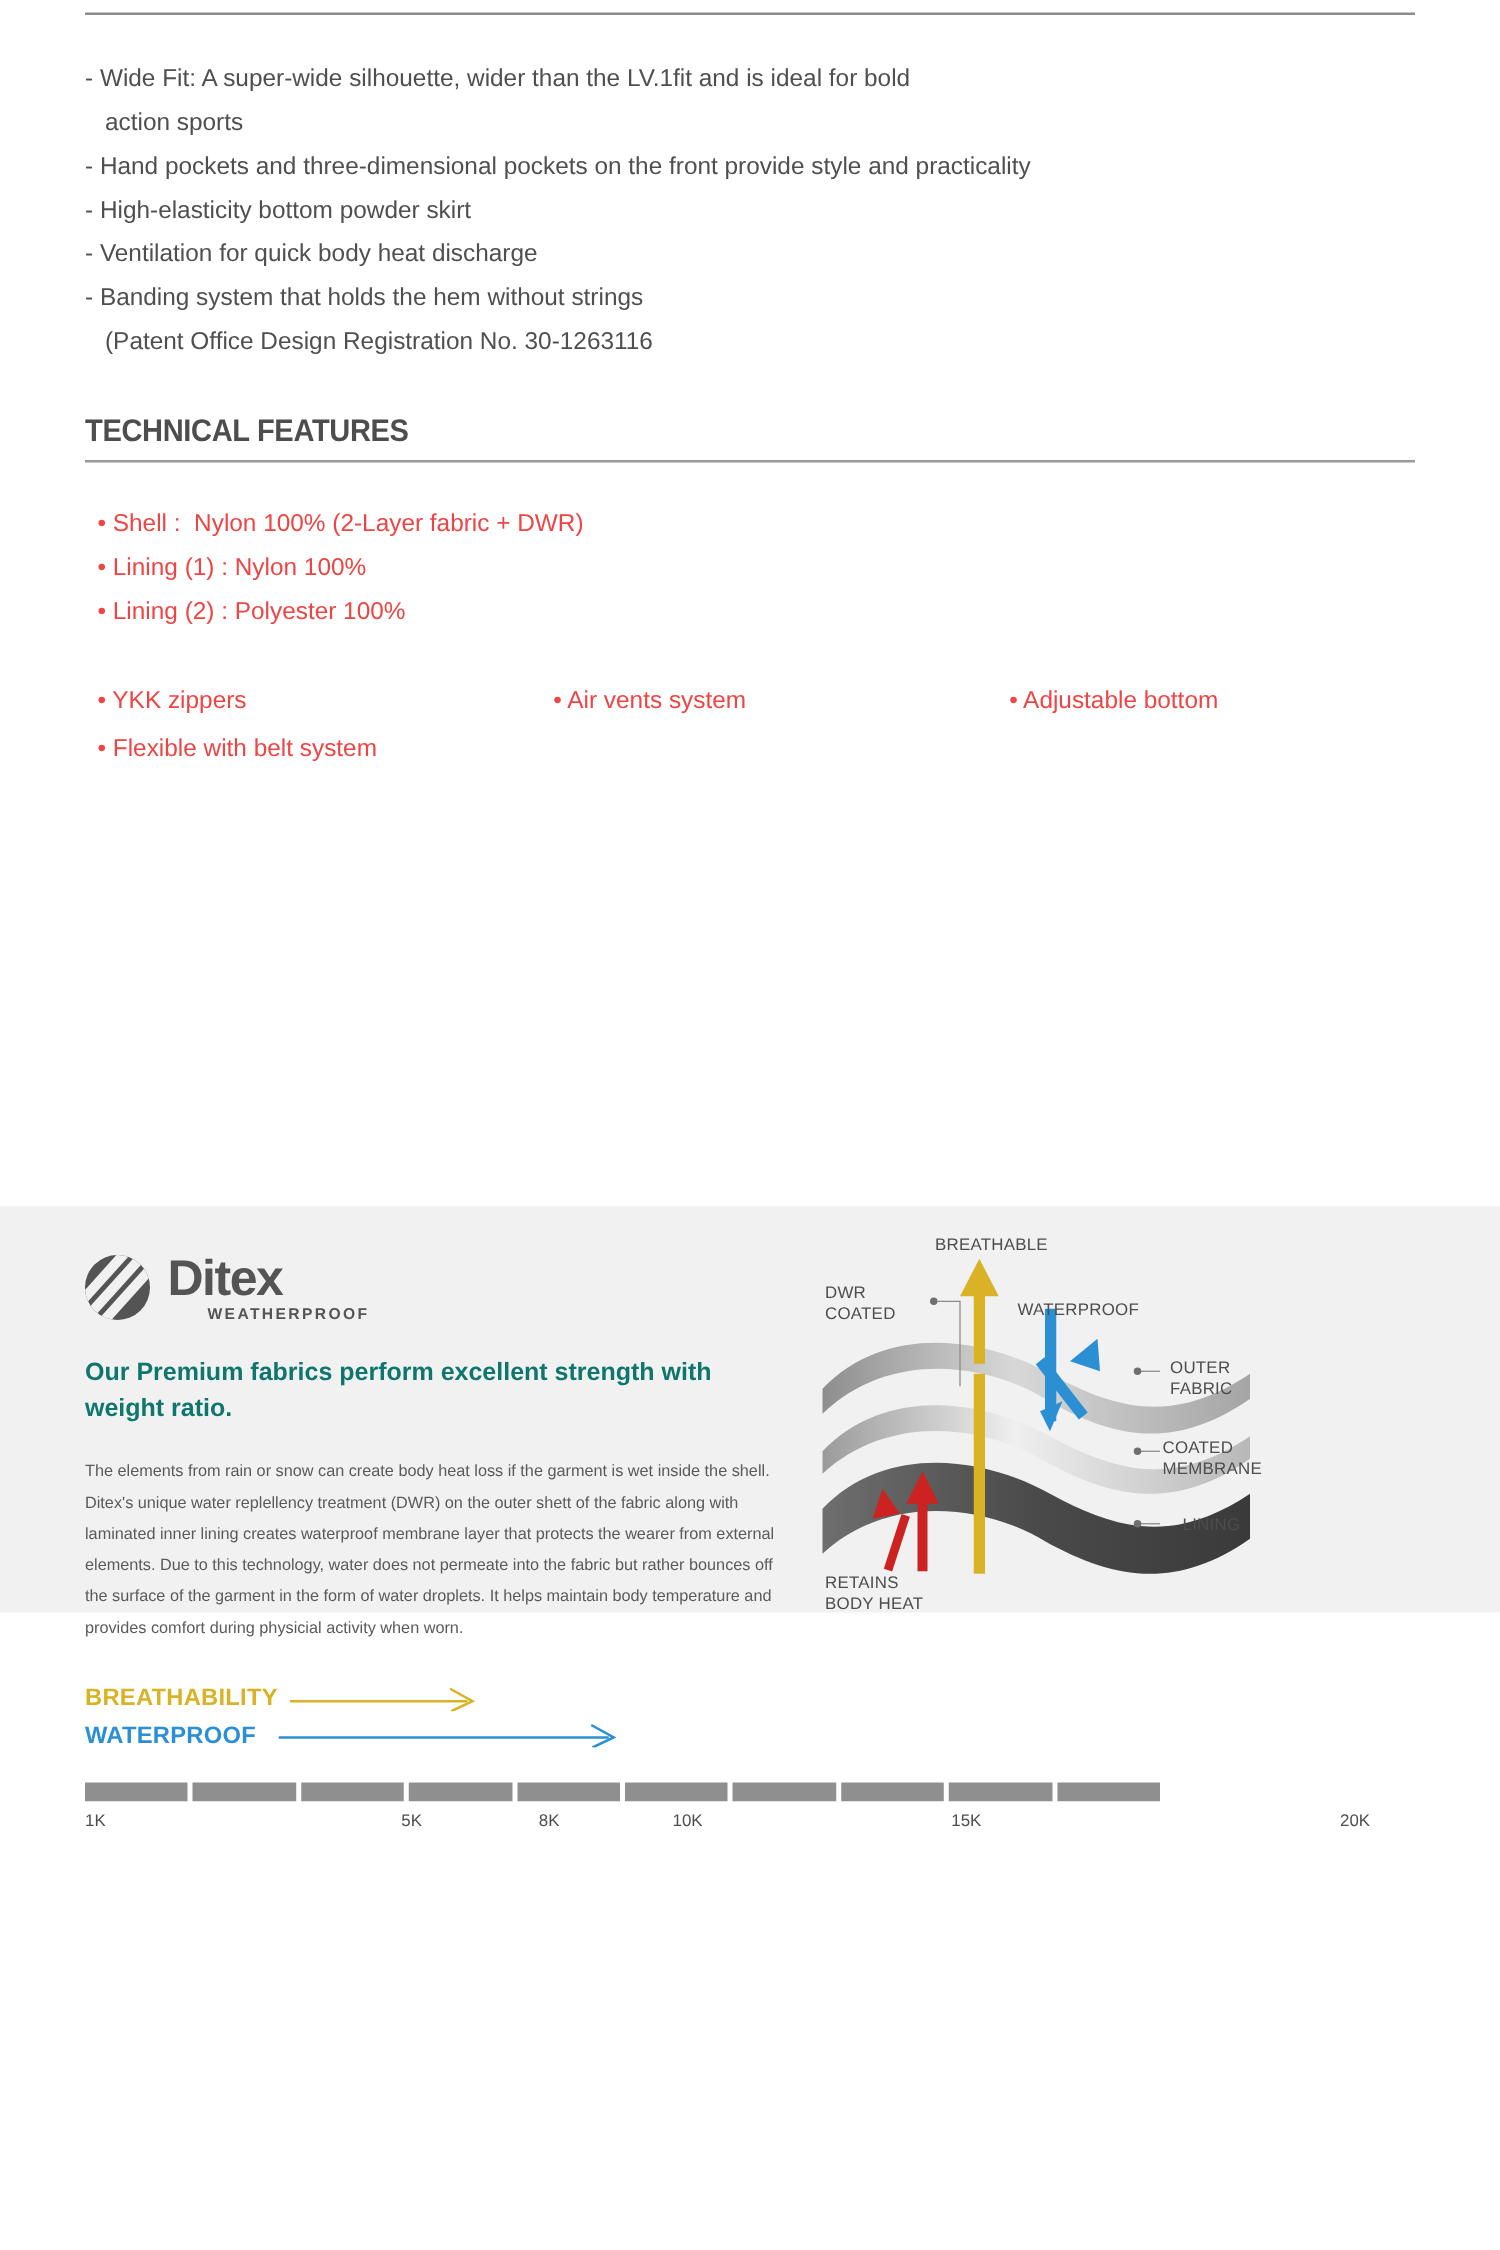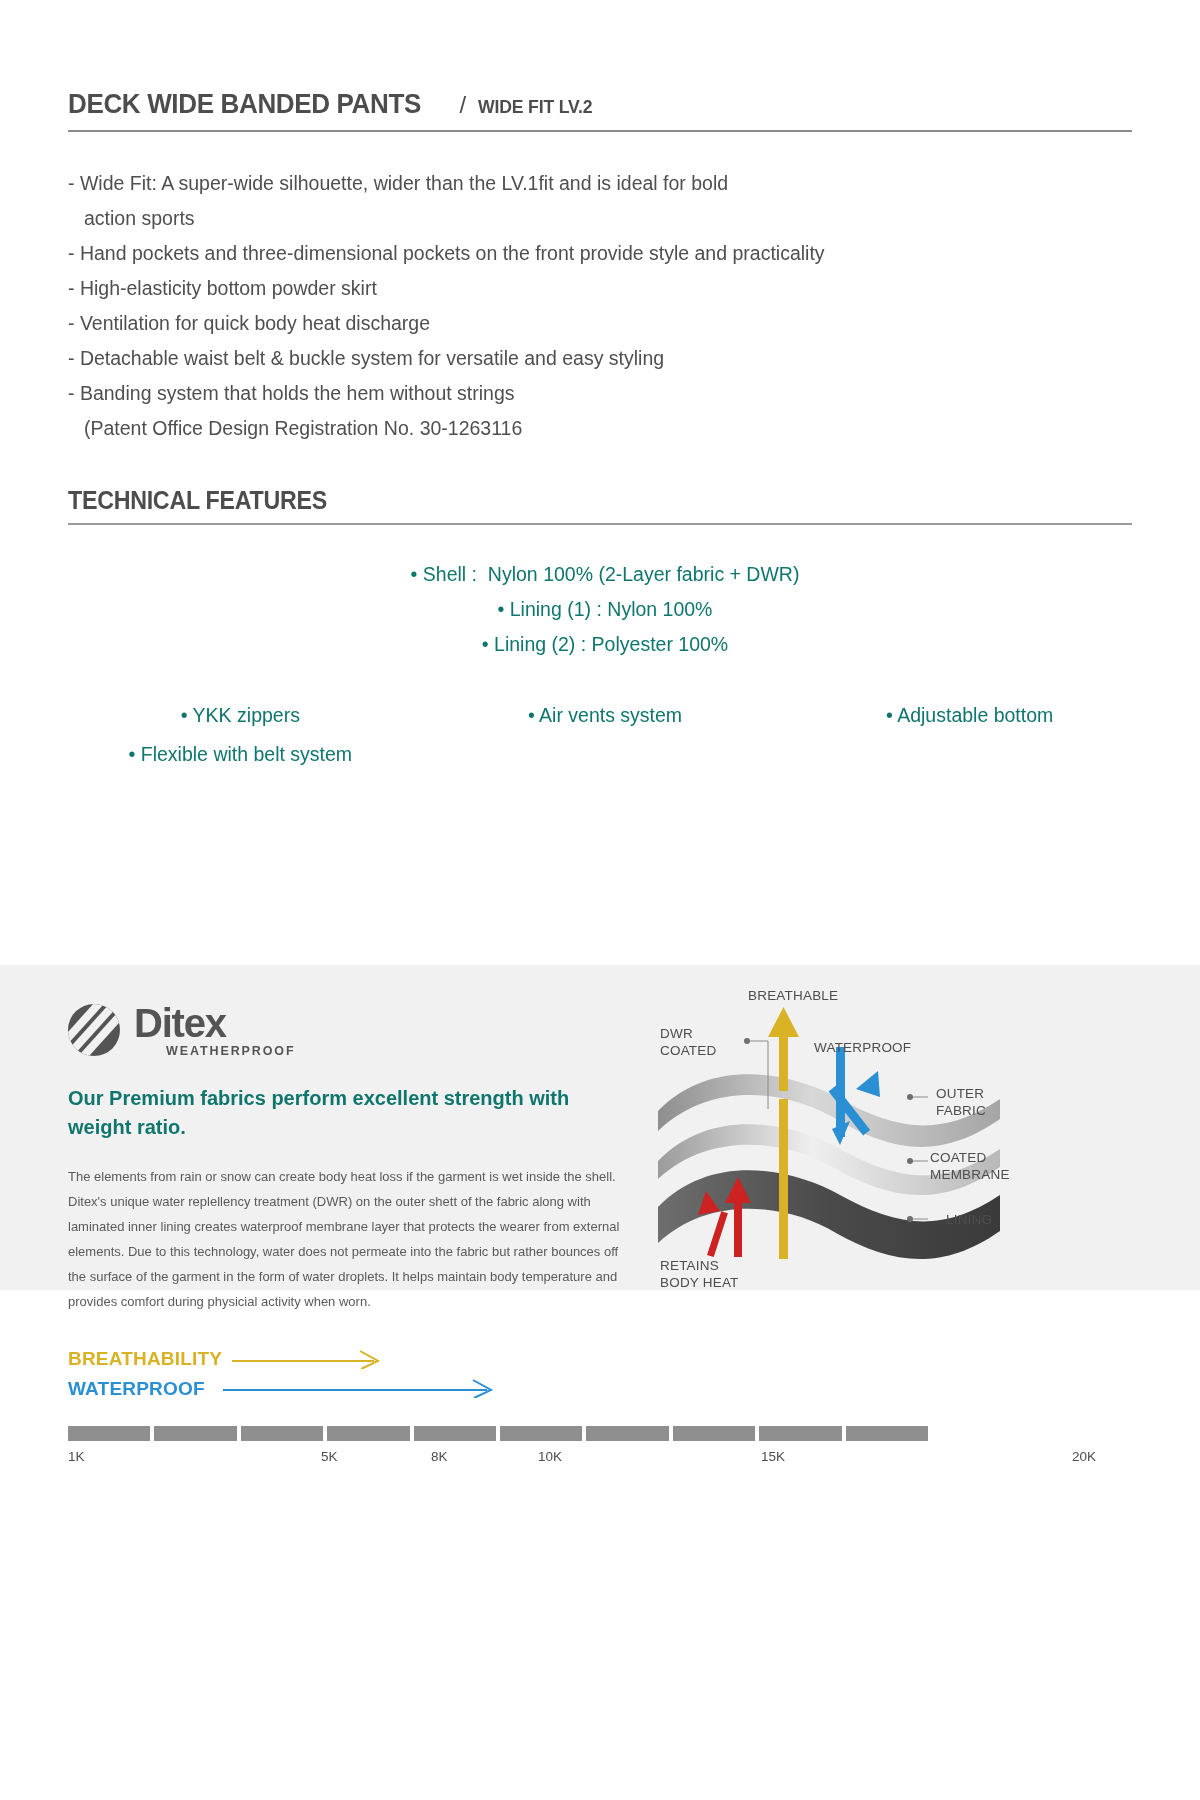--- a/index.html
+++ b/index.html
@@ -36,21 +36,21 @@
   }
   .feature-line.indent { padding-left:16px; }
 
   .section-head {
     margin-top:40px;
     font-size:25px; font-weight:bold; color:#4d4d4d; letter-spacing:-0.3px;
     transform:scaleX(0.93); transform-origin:left center;
   }
 
   .spec-list { margin-top:32px; padding-left:10px; }
-  .spec-line { font-size:19.5px; line-height:35px; color:#0f766e; white-space:pre;text-align:center; }
+  .spec-line { font-size:19.5px; line-height:35px; color:#ef4444; white-space:pre; }
 
   .two-col {
     margin-top:34px; padding-left:10px;
     display:grid; grid-template-columns:1fr 1fr 1fr; column-gap:40px; row-gap:0;
   }
   .two-col .spec-line { line-height:39px; }
 
   
   .ditex-panel {
     position:absolute; left:0; top:965px; width:1200px; height:325px;
@@ -109,34 +109,28 @@
   .tick-row { position:relative; height:22px; margin-top:8px; }
   .tick {
     position:absolute; top:0; font-size:13.5px; color:#4d4d4d; white-space:pre;
   }
 </style>
 </head>
 <body>
 
 <div class="top-section">
 
-  <div class="title-row">
-    <span class="title-main">DECK WIDE BANDED PANTS</span>
-    <span class="title-slash">/</span>
-    <span class="title-sub">WIDE FIT LV.2</span>
-  </div>
   <div class="rule"></div>
 
   <div class="feature-list">
     <div class="feature-line">- Wide Fit: A super-wide silhouette, wider than the LV.1fit and is ideal for bold</div>
     <div class="feature-line indent">action sports</div>
     <div class="feature-line">- Hand pockets and three-dimensional pockets on the front provide style and practicality</div>
     <div class="feature-line">- High-elasticity bottom powder skirt</div>
     <div class="feature-line">- Ventilation for quick body heat discharge</div>
-    <div class="feature-line">- Detachable waist belt &amp; buckle system for versatile and easy styling</div>
     <div class="feature-line">- Banding system that holds the hem without strings</div>
     <div class="feature-line indent">(Patent Office Design Registration No. 30-1263116</div>
   </div>
 
   <div class="section-head">TECHNICAL FEATURES</div>
   <div class="rule-thin"></div>
 
   <div class="spec-list">
     <div class="spec-line">• Shell :  Nylon 100% (2-Layer fabric + DWR)</div>
     <div class="spec-line">• Lining (1) : Nylon 100%</div>

